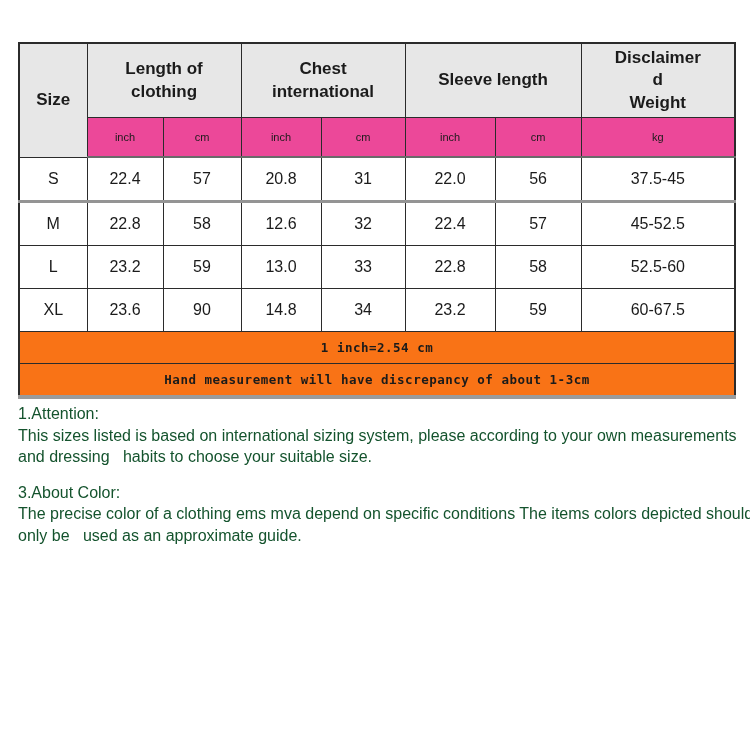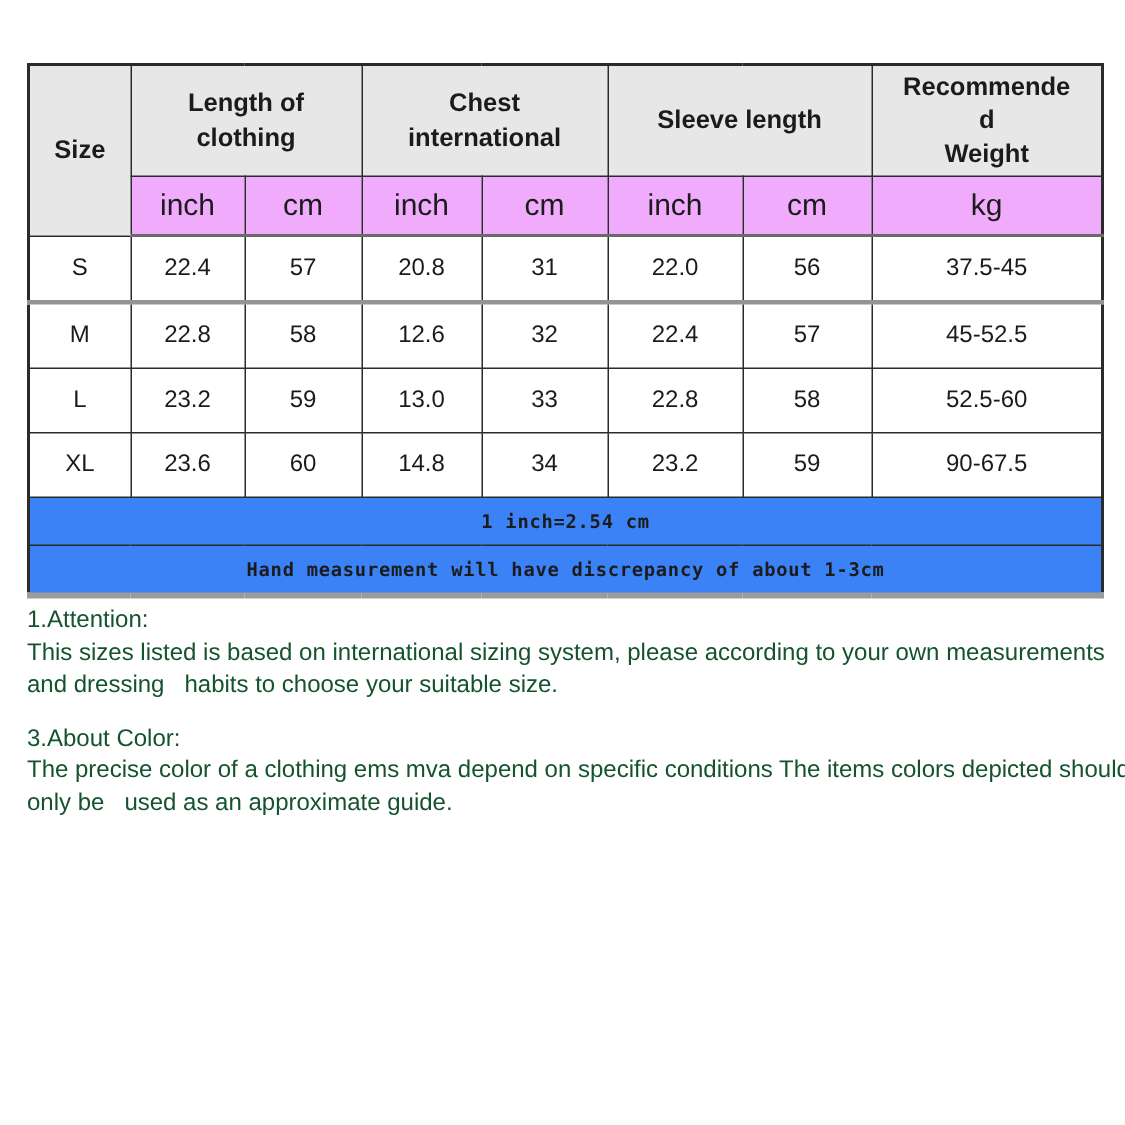--- a/index.html
+++ b/index.html
@@ -30,36 +30,36 @@
     height: 73px;
     font-size: 17px;
     font-weight: bold;
     background: #e7e7e7;
     white-space: pre-line;
     line-height: 1.3;
   }
   th.size-head { font-size: 18px; }
   tr.h2 th {
     height: 38px;
-    font-size: 20px;
+    font-size: 11px;
     font-weight: normal;
-    background: #f0abfc;
+    background: #ec4899;
     border-bottom: 2px solid #6a6a6a;
   }
   tr.data td { height: 42px; font-size: 16px; background: #ffffff; }
   tr.data-s td { border-bottom: 3px solid #949494; }
   td.size-big { font-size: 18px; }
   td.size-small { font-size: 13px; }
   tr.fn td {
     height: 31px;
     font-family: "DejaVu Sans Mono", monospace;
     font-weight: bold;
     font-size: 12.5px;
     letter-spacing: 0.5px;
-    background: #3b82f6;
+    background: #f97316;
   }
   .notes {
     position: absolute;
     left: 18px; top: 403px;
     width: 732px;
     font-size: 16px;
     line-height: 21.5px;
     color: #14532d;
   }
   .notes p {
@@ -82,21 +82,21 @@
       <col style="width:154px">
   </colgroup>
   <tbody>
     <tr class="h1">
       <th rowspan="2" class="size-head">Size</th>
       <th colspan="2">Length of
 clothing</th>
       <th colspan="2">Chest
 international</th>
       <th colspan="2">Sleeve length</th>
-      <th>Recommende
+      <th>Disclaimer
 d
 Weight</th>
     </tr>
     <tr class="h2">
       <th>inch</th>
       <th>cm</th>
       <th>inch</th>
       <th>cm</th>
       <th>inch</th>
       <th>cm</th>
@@ -129,26 +129,26 @@
       <td>59</td>
       <td>13.0</td>
       <td>33</td>
       <td>22.8</td>
       <td>58</td>
       <td>52.5-60</td>
     </tr>
     <tr class="data">
       <td class="size-small">XL</td>
       <td>23.6</td>
-      <td>60</td>
+      <td>90</td>
       <td>14.8</td>
       <td>34</td>
       <td>23.2</td>
       <td>59</td>
-      <td>90-67.5</td>
+      <td>60-67.5</td>
     </tr>
 
     <tr class="fn">
       <td colspan="8">1 inch=2.54 cm</td>
     </tr>
     <tr class="fn">
       <td colspan="8">Hand measurement will have discrepancy of about 1-3cm</td>
     </tr>
   </tbody>
 </table>

